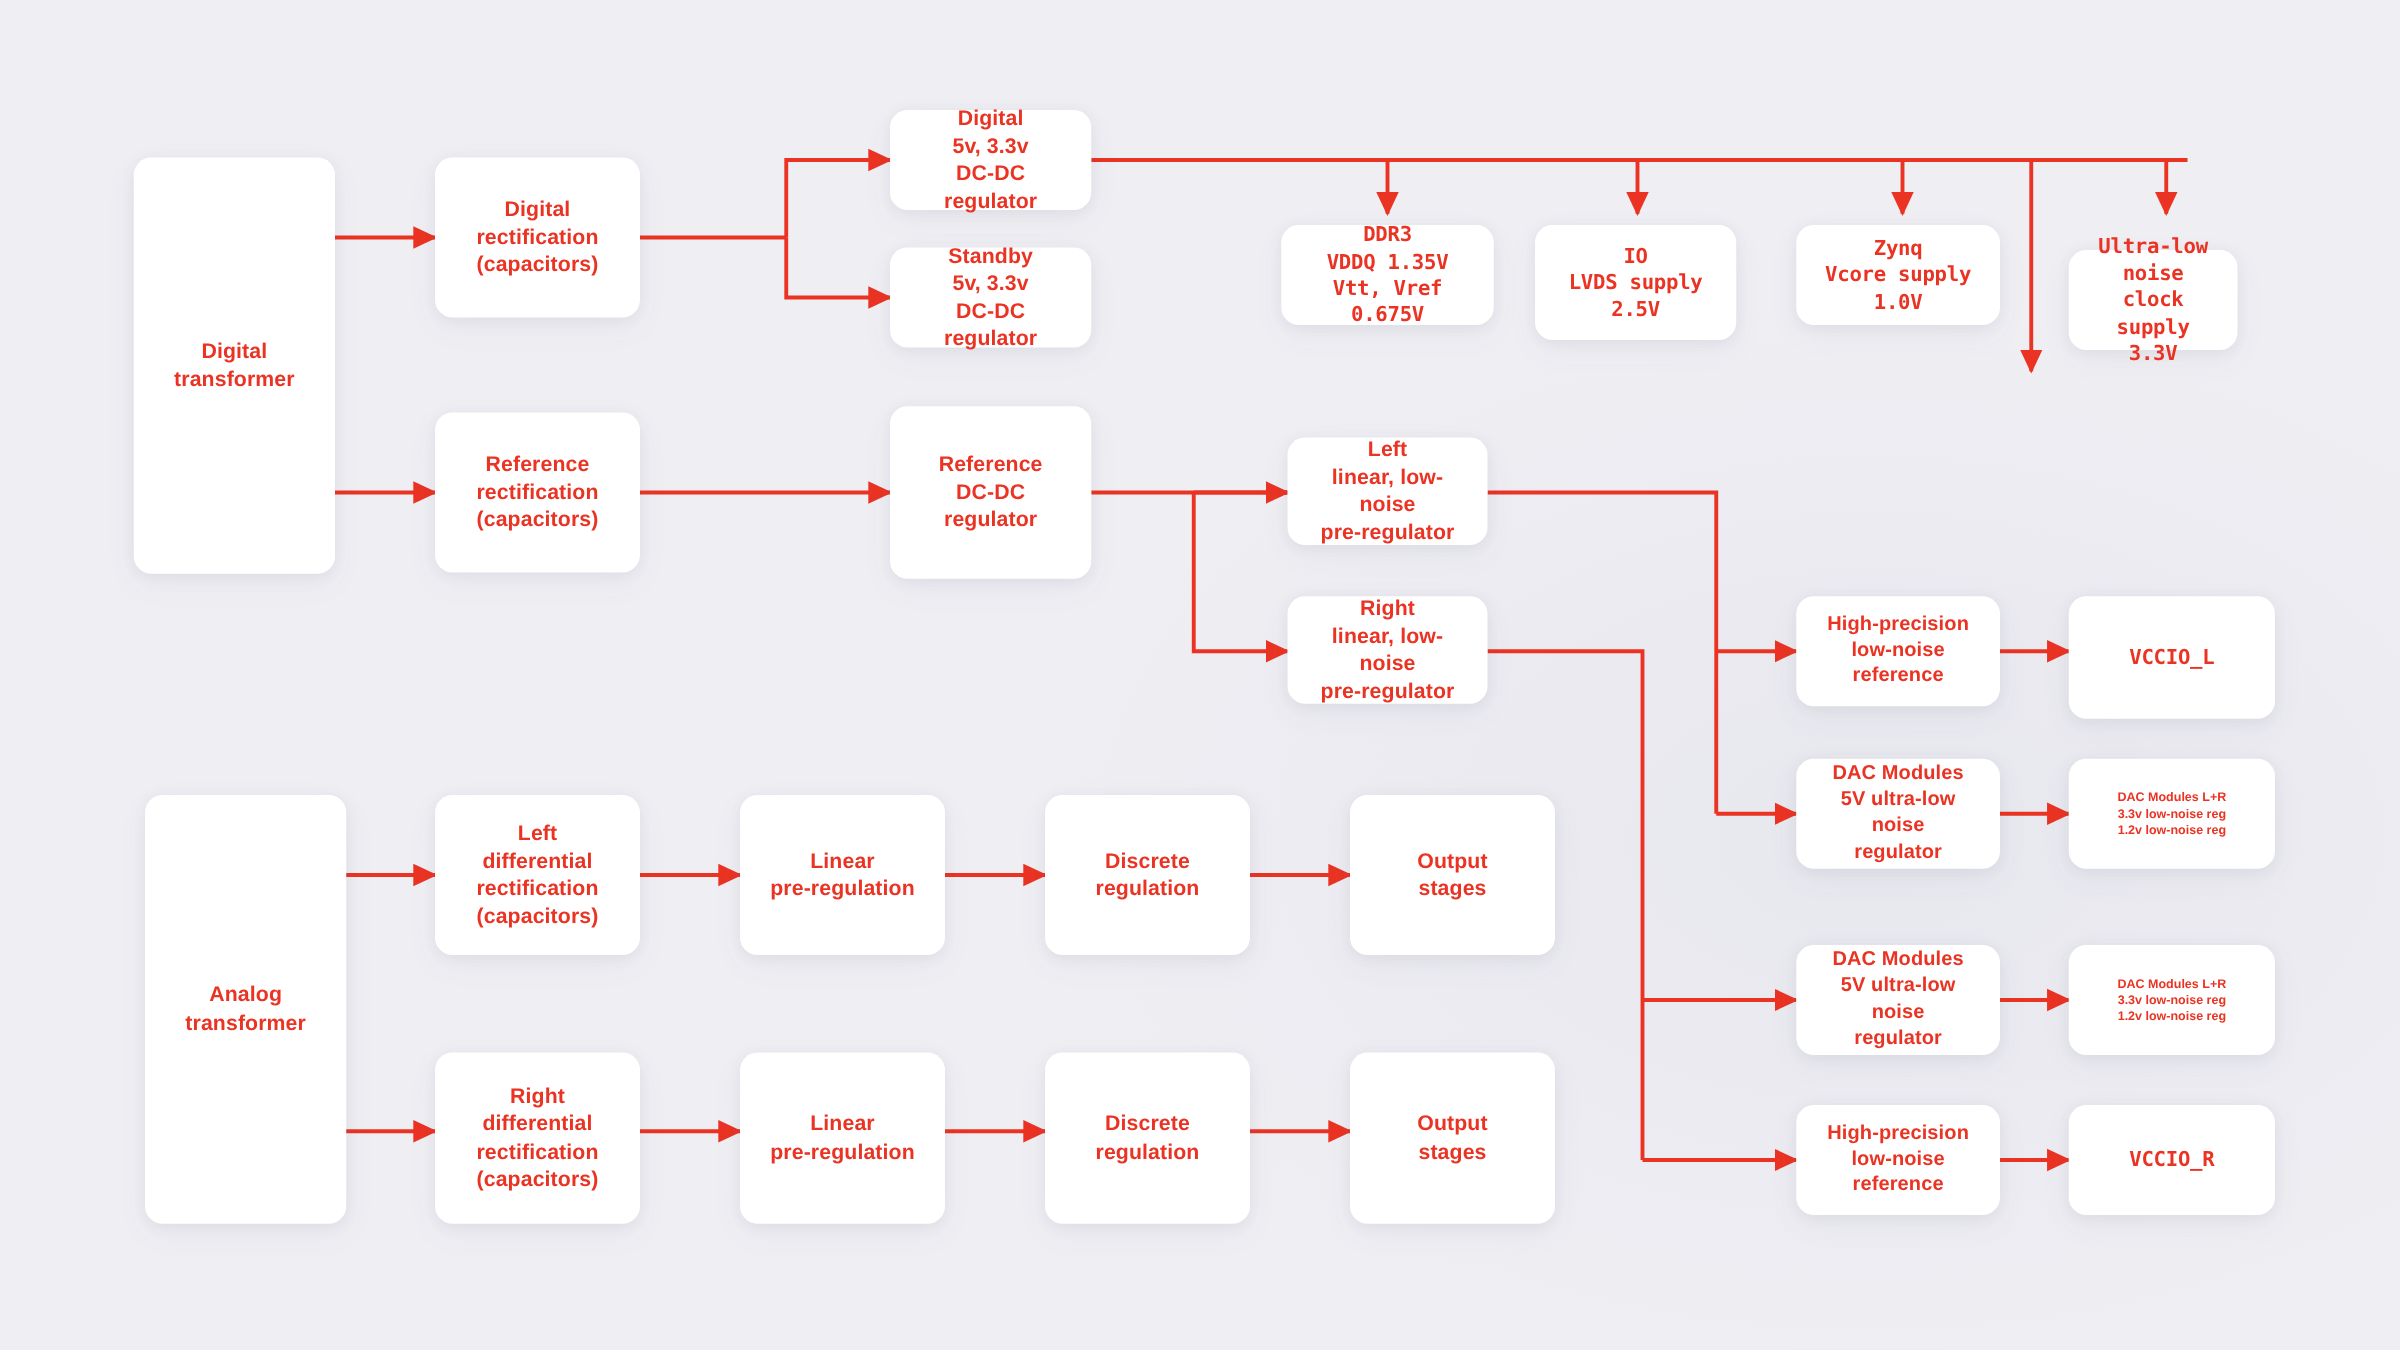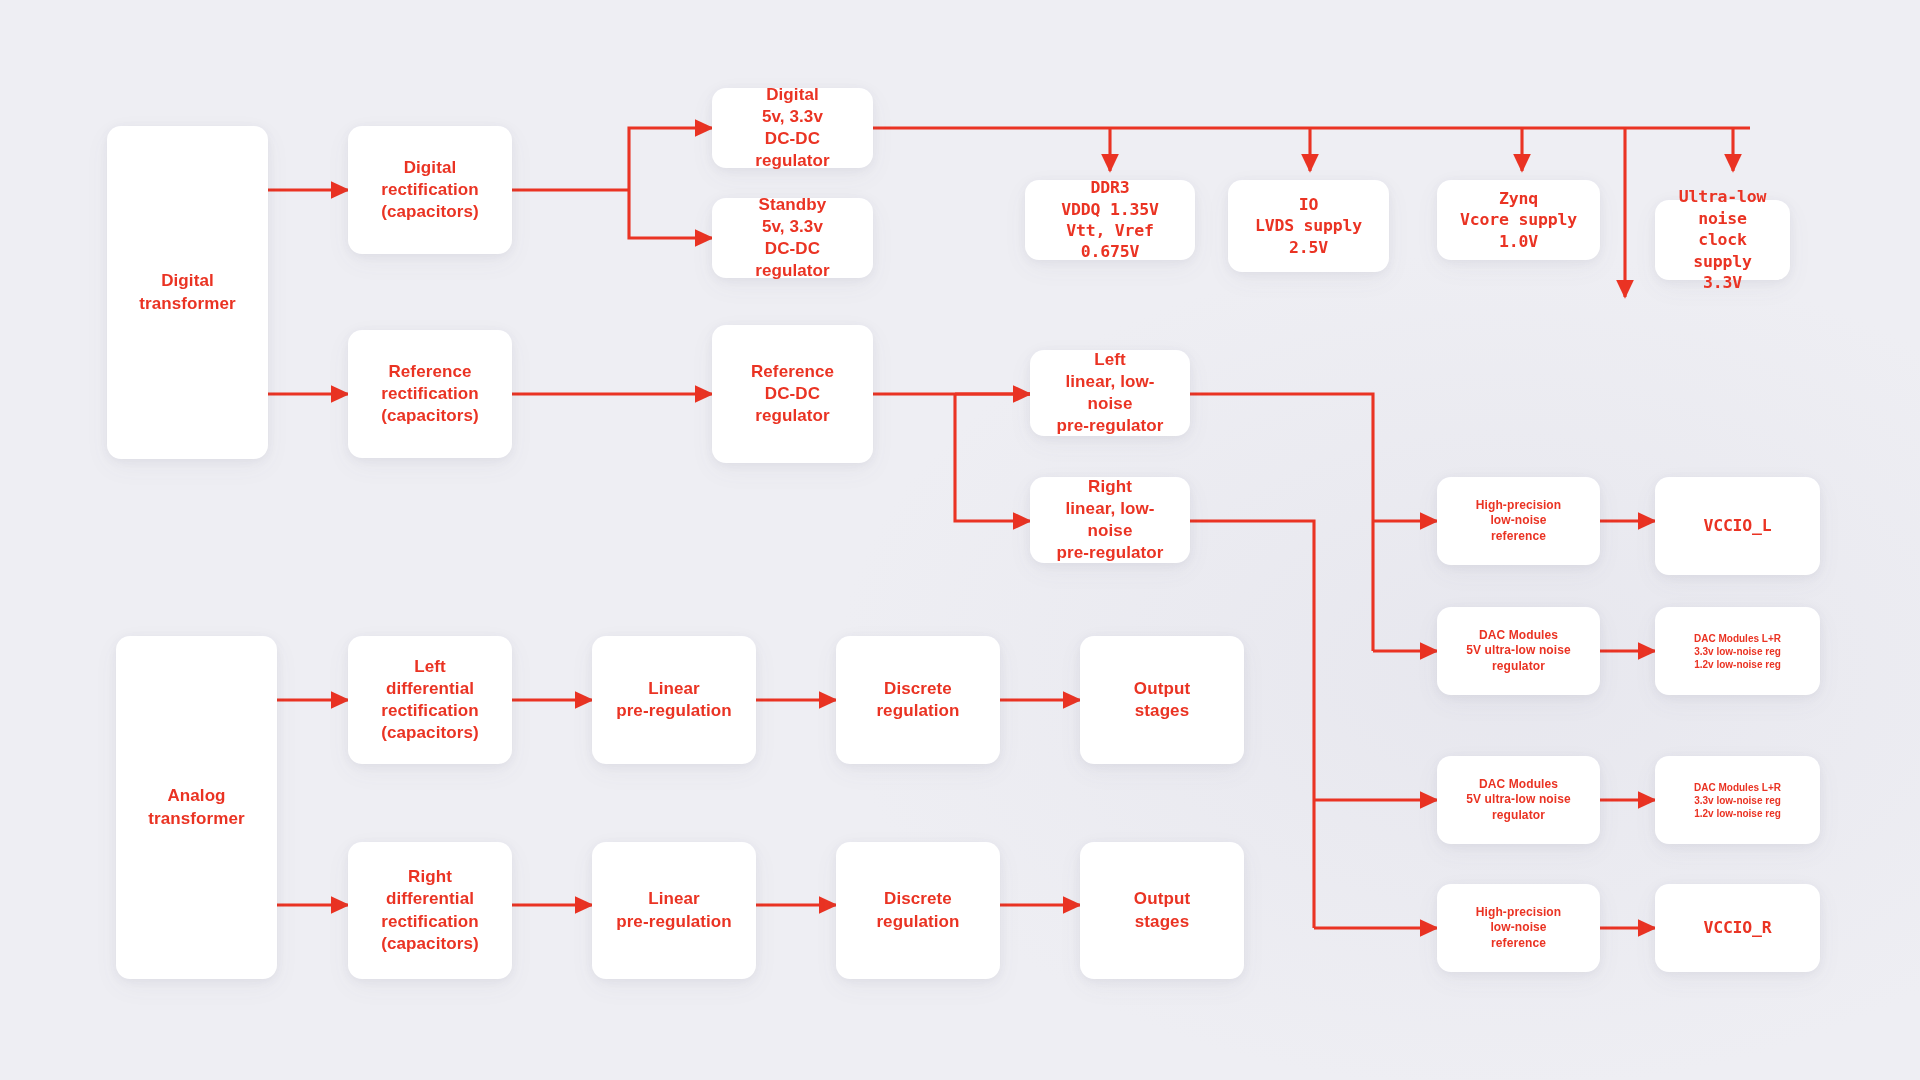--- a/index.html
+++ b/index.html
@@ -32,21 +32,21 @@
     line-height:1.30;
     font-weight:700;
     letter-spacing:.1px;
     white-space:pre-line;
   }
   
   .t-reg .txt{font-size:17px;}
   .t-tall .txt{font-size:17px;}
   .t-mono .txt{font-family:"DejaVu Sans Mono","Liberation Mono",monospace;font-size:16.5px;letter-spacing:-.2px;}
   .t-small .txt{font-size:10px;letter-spacing:0;}
-  .t-med .txt{font-size:12px;}
+  .t-med .txt{font-size:16px;}
 </style>
 </head>
 <body>
 
 <div id="stage">
 
   <svg id="wires" viewBox="0 0 1920 1080" xmlns="http://www.w3.org/2000/svg">
     <defs>
       <marker id="ah" markerWidth="7" markerHeight="7" refX="5.6" refY="3.5" orient="auto" markerUnits="strokeWidth">
         <path d="M0,0.6 L6.2,3.5 L0,6.4 z" fill="#ea3323"></path>

